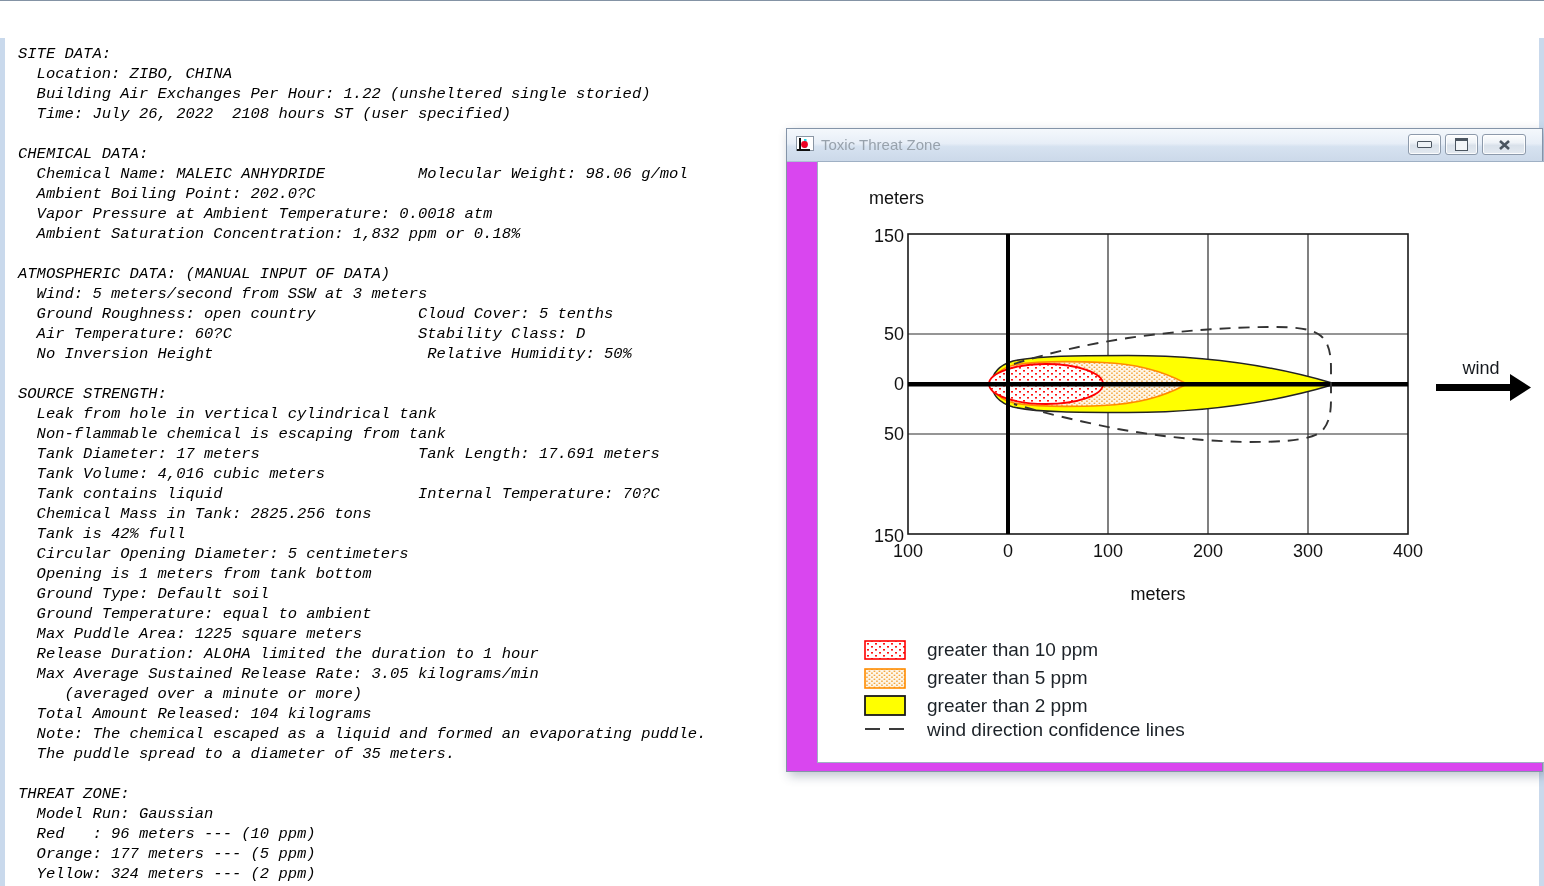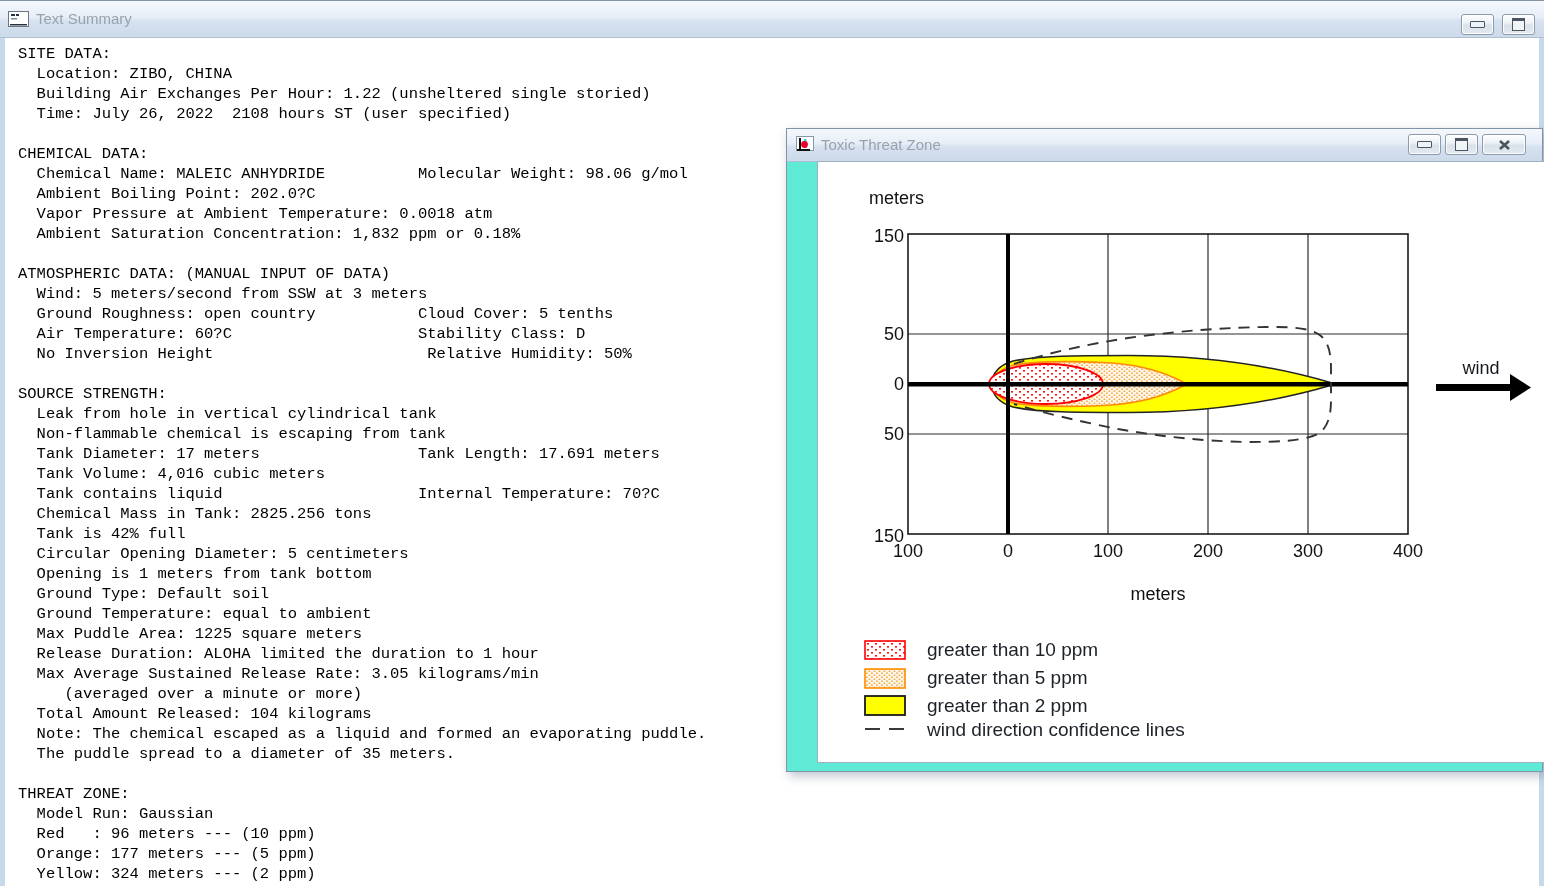--- a/index.html
+++ b/index.html
@@ -34,26 +34,26 @@
   .main-titlebar .title-icon{position:absolute;left:8px;top:10px;}
   .main-titlebar .title-text{position:absolute;left:36px;top:0;line-height:36px;}
   .main-titlebar .win-buttons{right:9px;top:13px;}
   .main-content{
     position:absolute;left:0;right:0;top:37px;bottom:0;background:#fff;
     border-left:5px solid #c9d9ec;border-right:5px solid #c9d9ec;
   }
   .main-content pre{
     margin:0;padding:6px 0 0 13px;
     font-family:"Liberation Mono","DejaVu Sans Mono",monospace;
-    font-size:15.5px;line-height:20px;color:#000;
+    font-size:15.5px;line-height:20px;color:#000;font-style:italic;
   }
   
   .toxic-win{
     left:786px;top:128px;width:755px;height:642px;
-    background:#5eead4;border:1px solid #8494a8;
+    background:#d946ef;border:1px solid #8494a8;
     box-shadow:3px 4px 10px rgba(40,60,90,.30);
   }
   .toxic-titlebar{height:32px;}
   .toxic-titlebar .title-icon{position:absolute;left:9px;top:7px;}
   .toxic-titlebar .title-text{position:absolute;left:34px;top:0;line-height:32px;}
   .toxic-titlebar .win-buttons{right:16px;top:5px;gap:4px;}
   .wbtn.close-btn{width:44px;}
   .toxic-content{
     position:absolute;left:8px;top:32px;width:737px;height:600px;
     background:#fff;border:1px solid #9fb0c4;margin-left:22px;
@@ -61,40 +61,20 @@
   svg text{font-family:"Liberation Sans",sans-serif;}
   .axis-label{font-size:18px;fill:#111;}
   .tick-label{font-size:18px;fill:#111;}
   .legend-label{font-size:19px;fill:#1c2228;}
   .wind-label{font-size:18px;fill:#15191e;}
 </style>
 </head>
 <body>
 
 <section class="win main-win">
-  <header class="titlebar main-titlebar">
-    <span class="title-icon">
-      <svg width="21" height="16" viewBox="0 0 21 16">
-        <rect x="0.5" y="0.5" width="20" height="15" fill="#ffffff" stroke="#6a7684"></rect>
-        <rect x="3" y="3" width="4" height="2" fill="#2a3340"></rect>
-        <rect x="8" y="3" width="3" height="2" fill="#2a3340"></rect>
-        <rect x="3" y="7" width="6" height="1.5" fill="#7e8b99"></rect>
-        <rect x="2" y="13" width="17" height="1.5" fill="#2a3340"></rect>
-      </svg>
-    </span>
-    <span class="title-text">Text Summary</span>
-    <span class="win-buttons">
-      <button class="wbtn" title="Minimize">
-          <span class="glyph-min"></span>
-        </button>
-      <button class="wbtn" title="Maximize">
-          <span class="glyph-max"></span>
-        </button>
-    </span>
-  </header>
   <div class="main-content">
     <pre>SITE DATA:
   Location: ZIBO, CHINA
   Building Air Exchanges Per Hour: 1.22 (unsheltered single storied)
   Time: July 26, 2022  2108 hours ST (user specified)
 
 CHEMICAL DATA:
   Chemical Name: MALEIC ANHYDRIDE          Molecular Weight: 98.06 g/mol
   Ambient Boiling Point: 202.0?C
   Vapor Pressure at Ambient Temperature: 0.0018 atm

